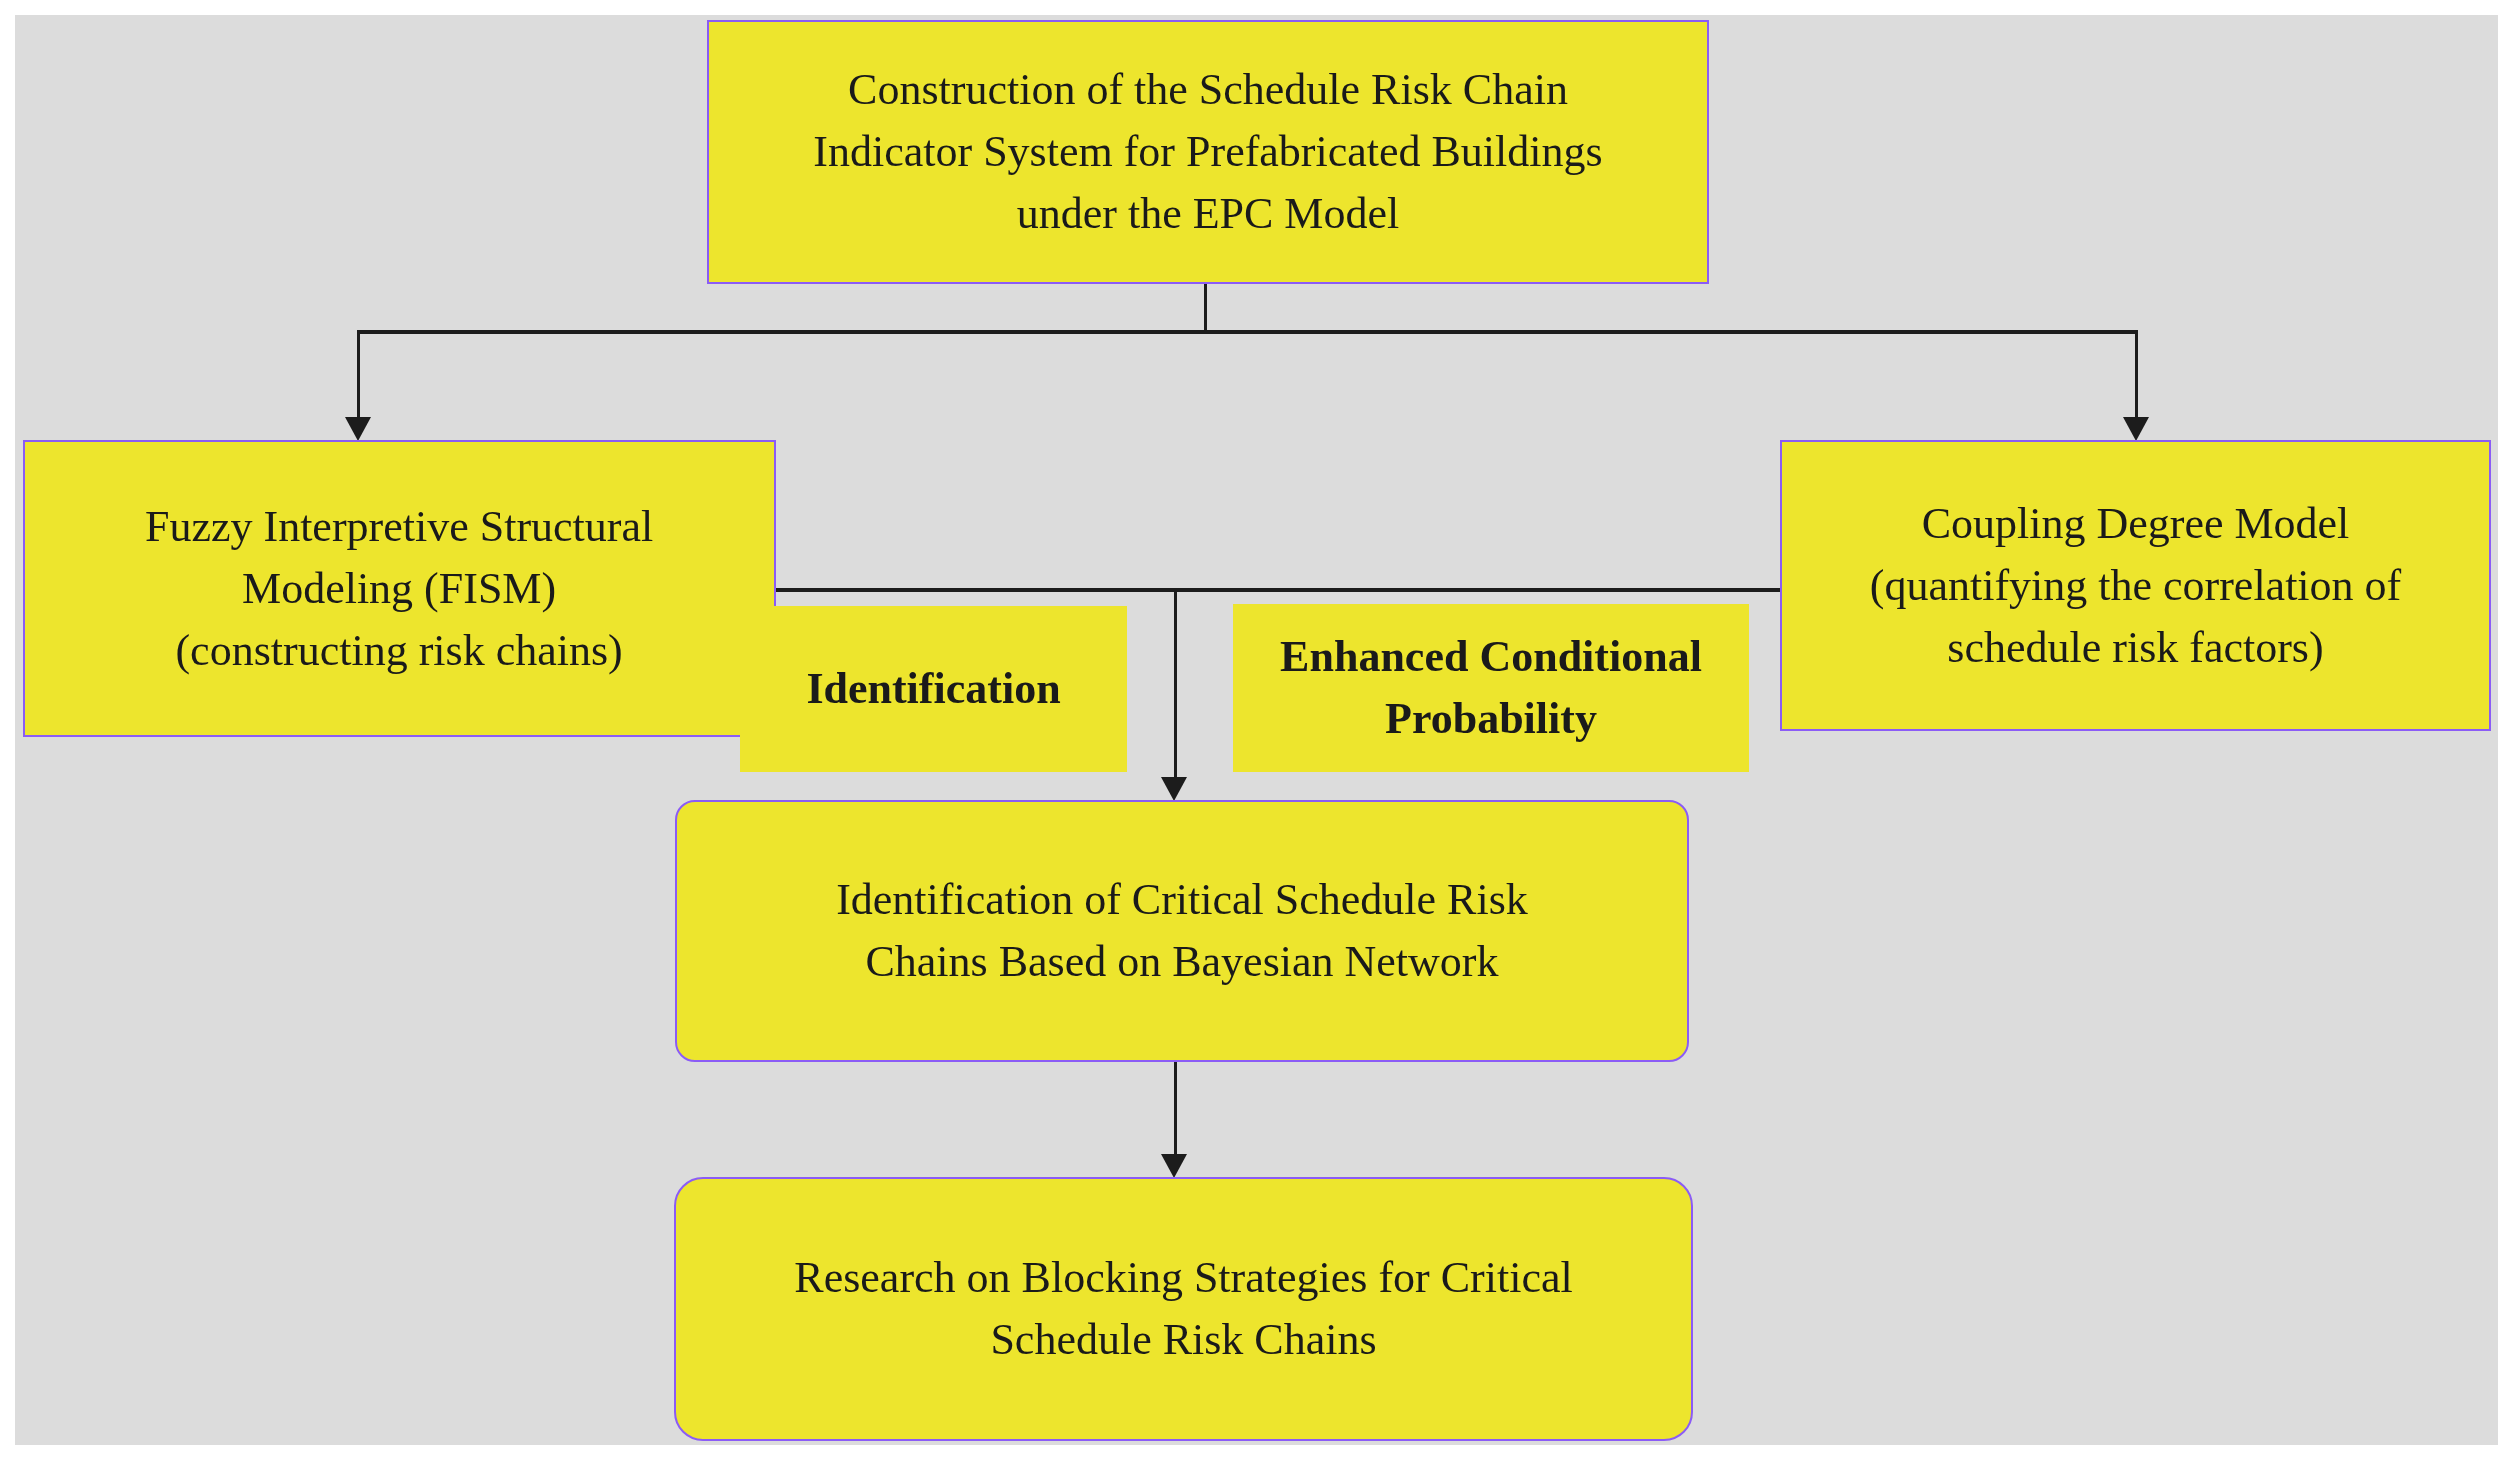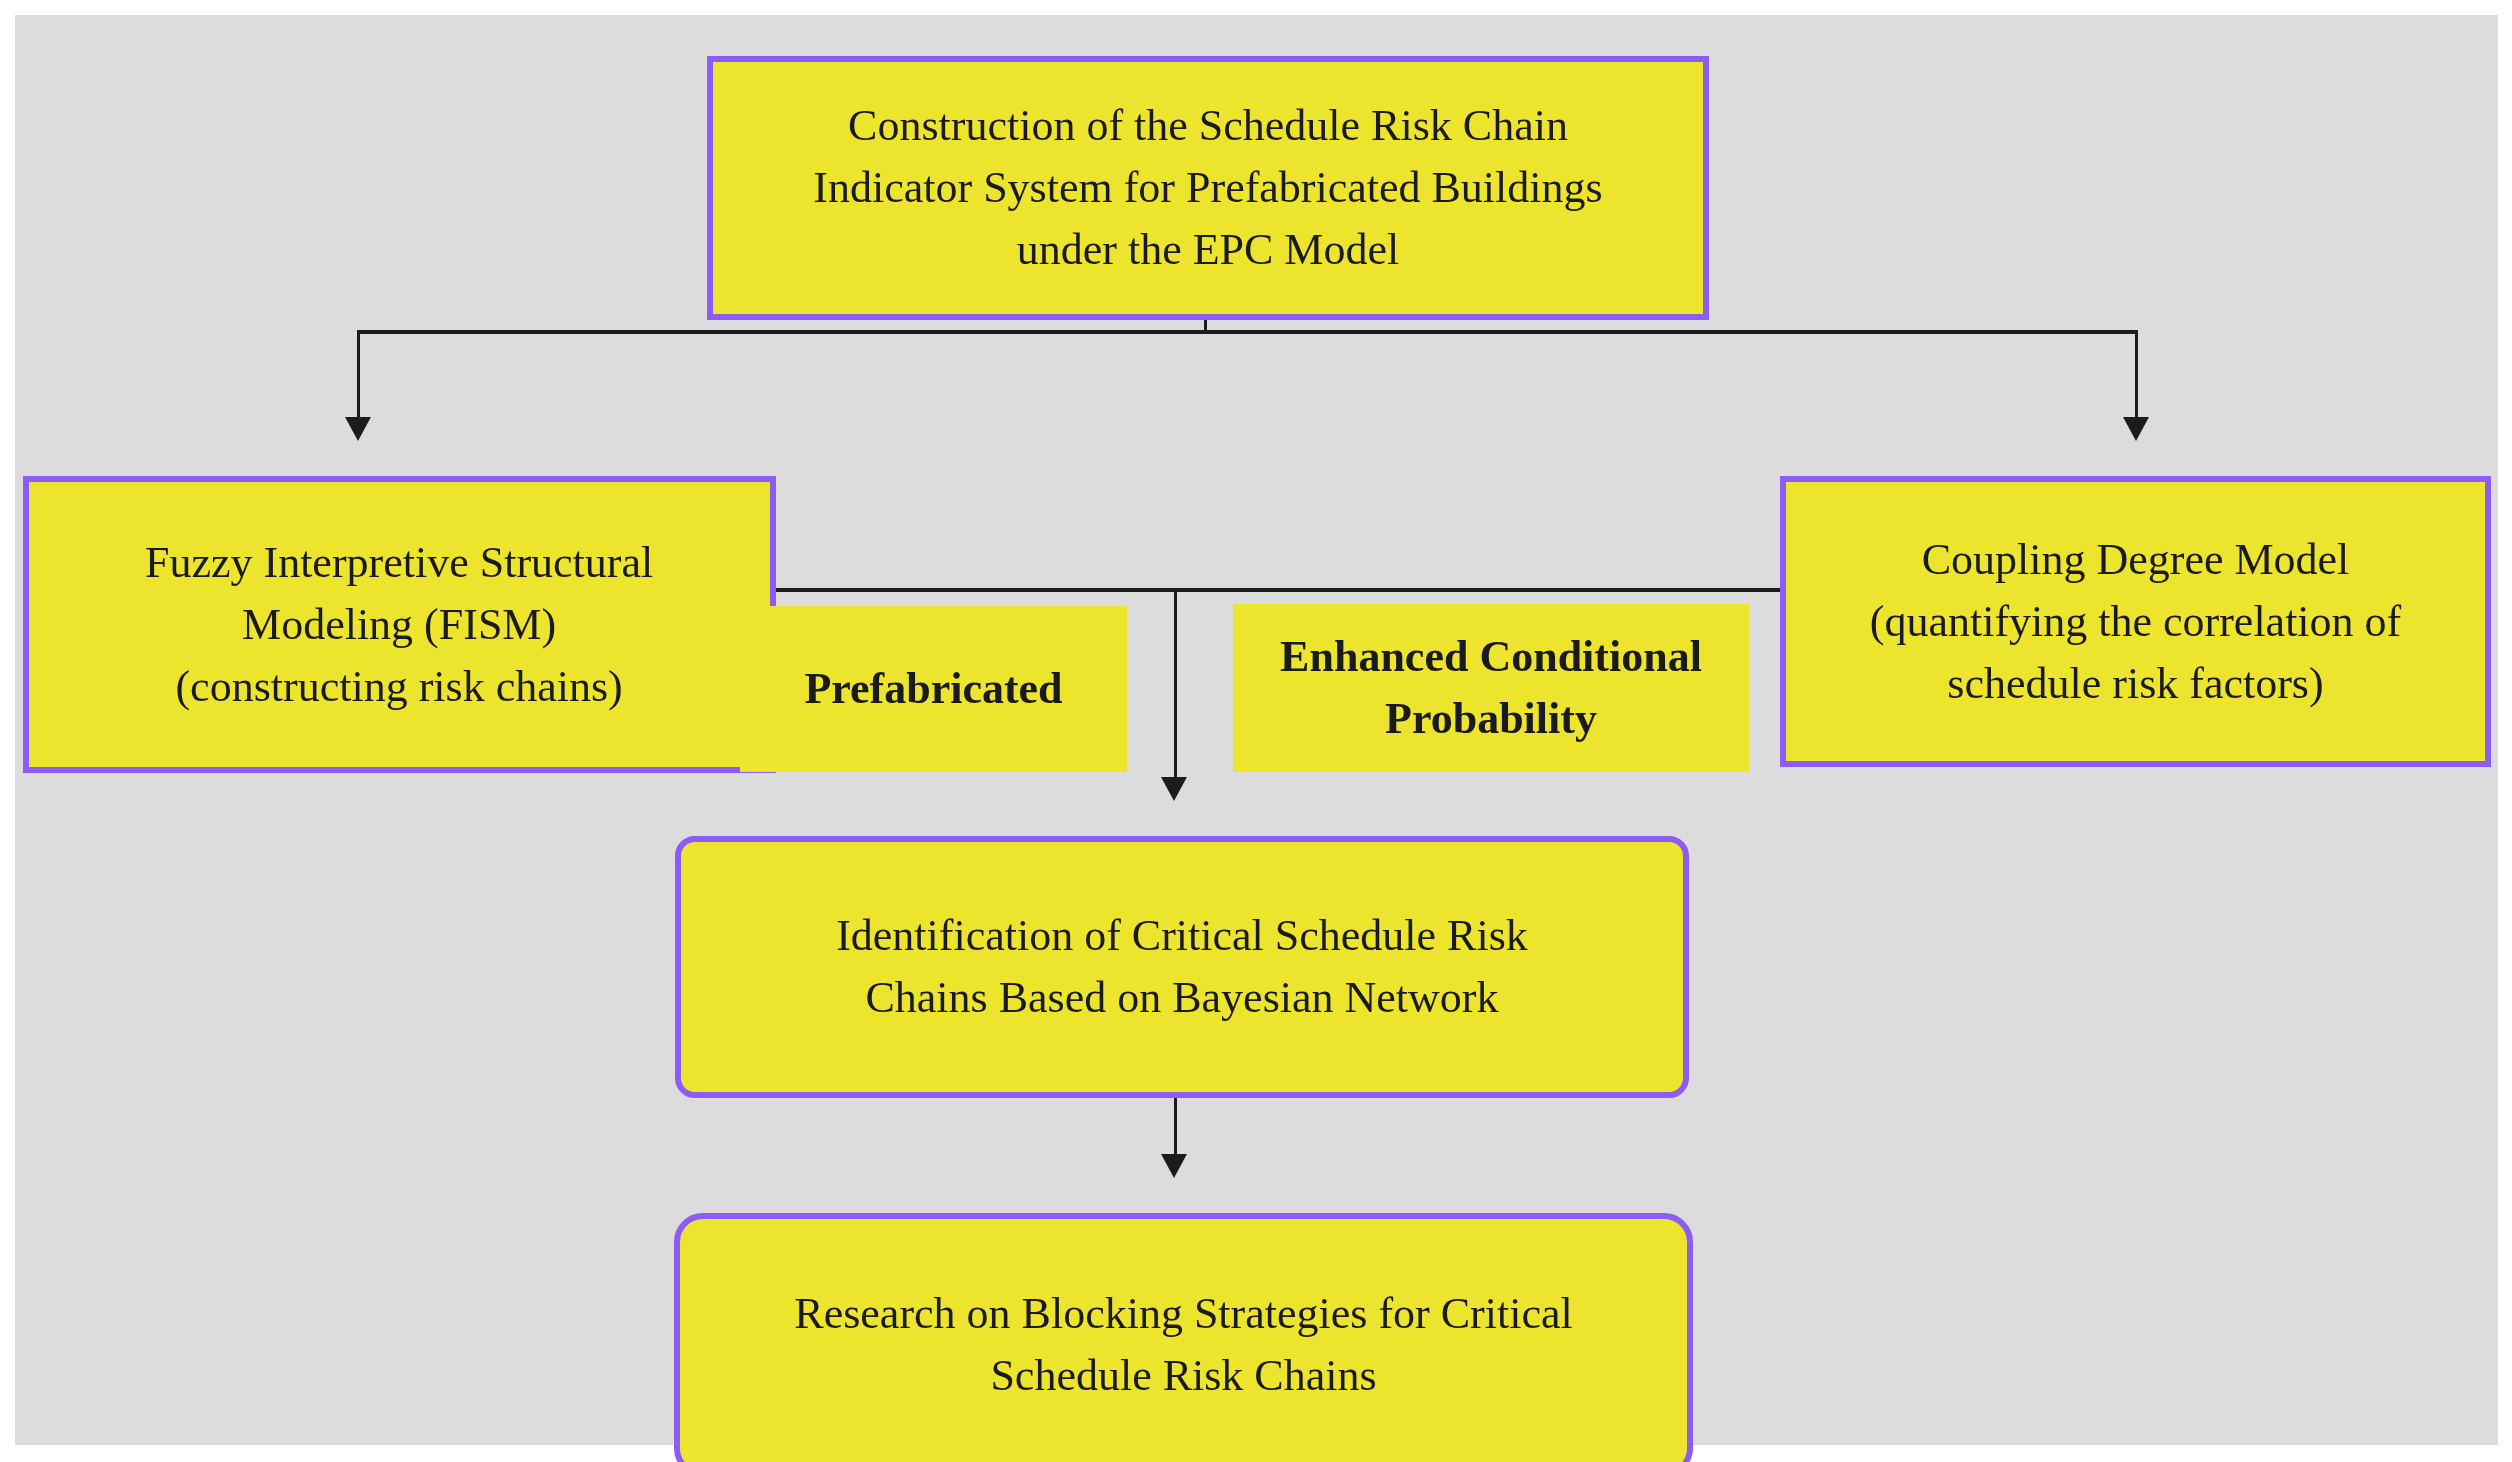--- a/index.html
+++ b/index.html
@@ -14,27 +14,26 @@
   }
   .panel {
     position: absolute;
     left: 14.5px; top: 15.3px;
     width: 2483px; height: 1430px;
     background: #dcdcdc;
   }
   .node {
     position: absolute;
     background: #ede52d;
-    border: 6px solid #8b5cf6;
+    border: 2px solid #8b5cf6;
     box-sizing: border-box;
     display: flex;
     align-items: center;
     justify-content: center;
     text-align: center;
-    margin-top: 36px;
   }
   .node-text {
     white-space: pre-line;
     font-size: 44px;
     line-height: 62px;
   }
   .label-node {
     position: absolute;
     background: #ede52d;
     box-sizing: border-box;
@@ -113,21 +112,21 @@
 (constructing risk chains)</div>
   </div>
 
   <div class="node node-right">
     <div class="node-text">Coupling Degree Model
 (quantifying the correlation of
 schedule risk factors)</div>
   </div>
 
   <div class="label-node label-transformation">
-    <div class="label-text">Prefabricated</div>
+    <div class="label-text">Identification</div>
   </div>
 
   <div class="label-node label-enhanced">
     <div class="label-text">Enhanced Conditional
 Probability</div>
   </div>
 
   <div class="node node-middle">
     <div class="node-text">Identification of Critical Schedule Risk
 Chains Based on Bayesian Network</div>

